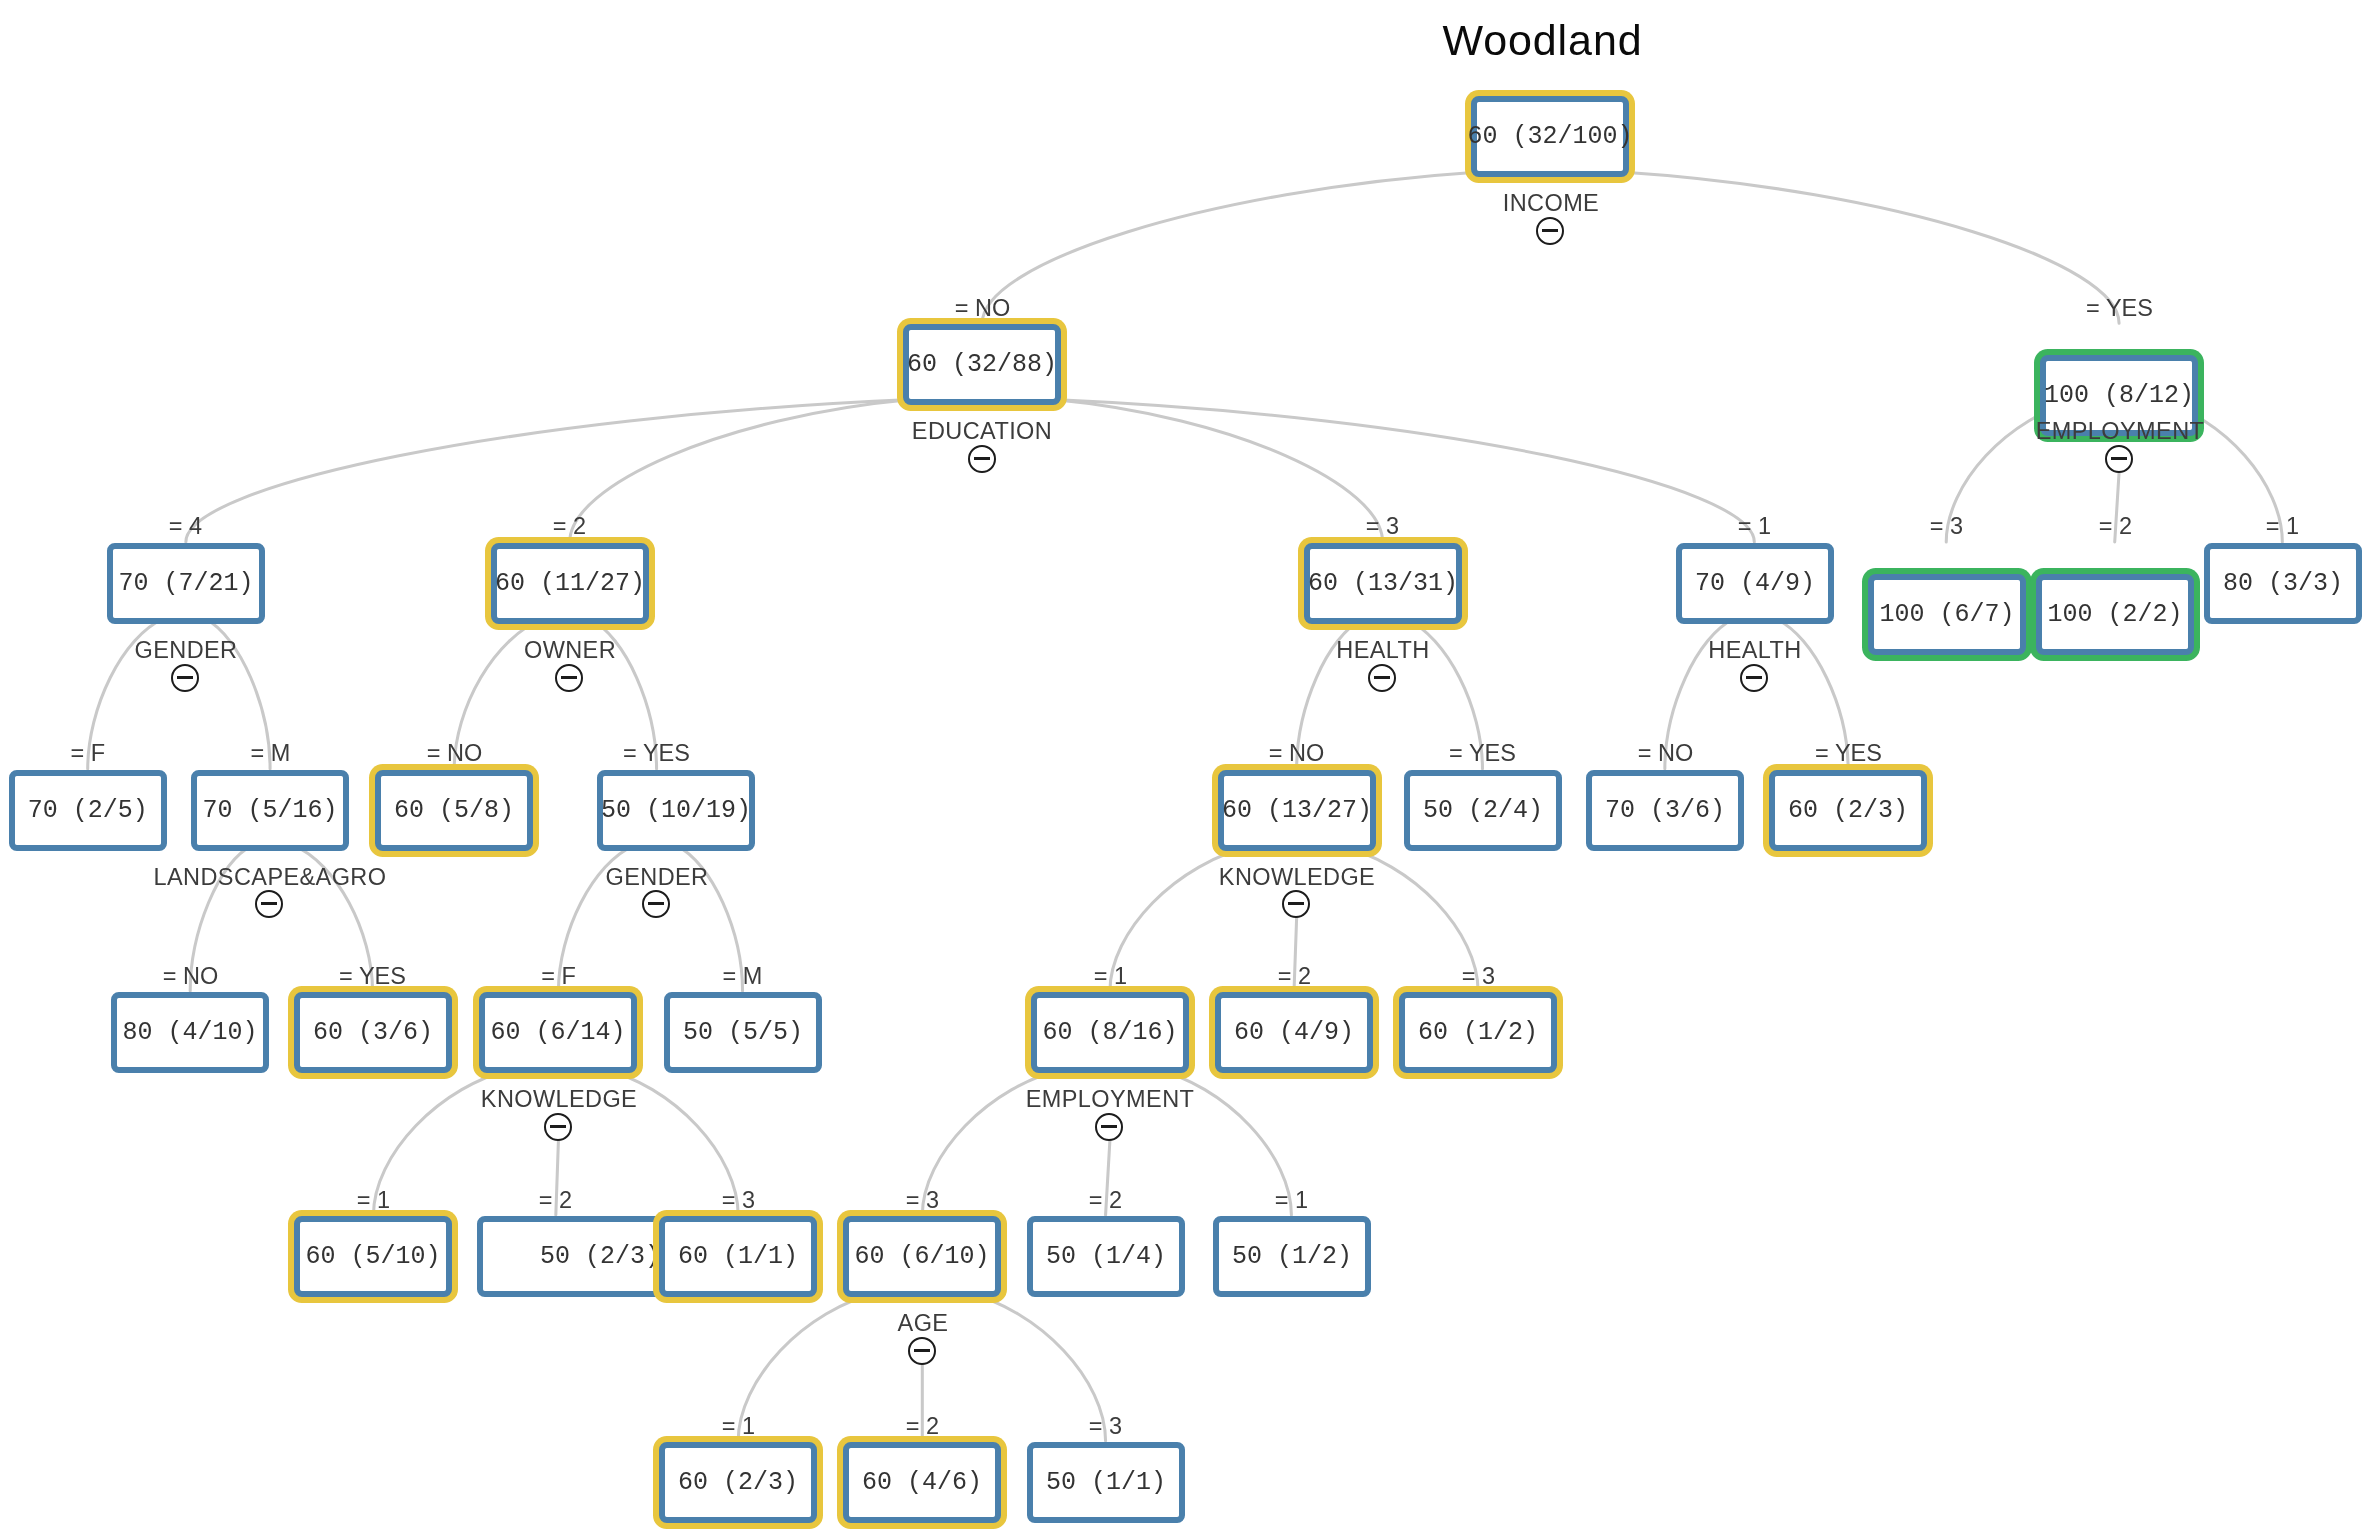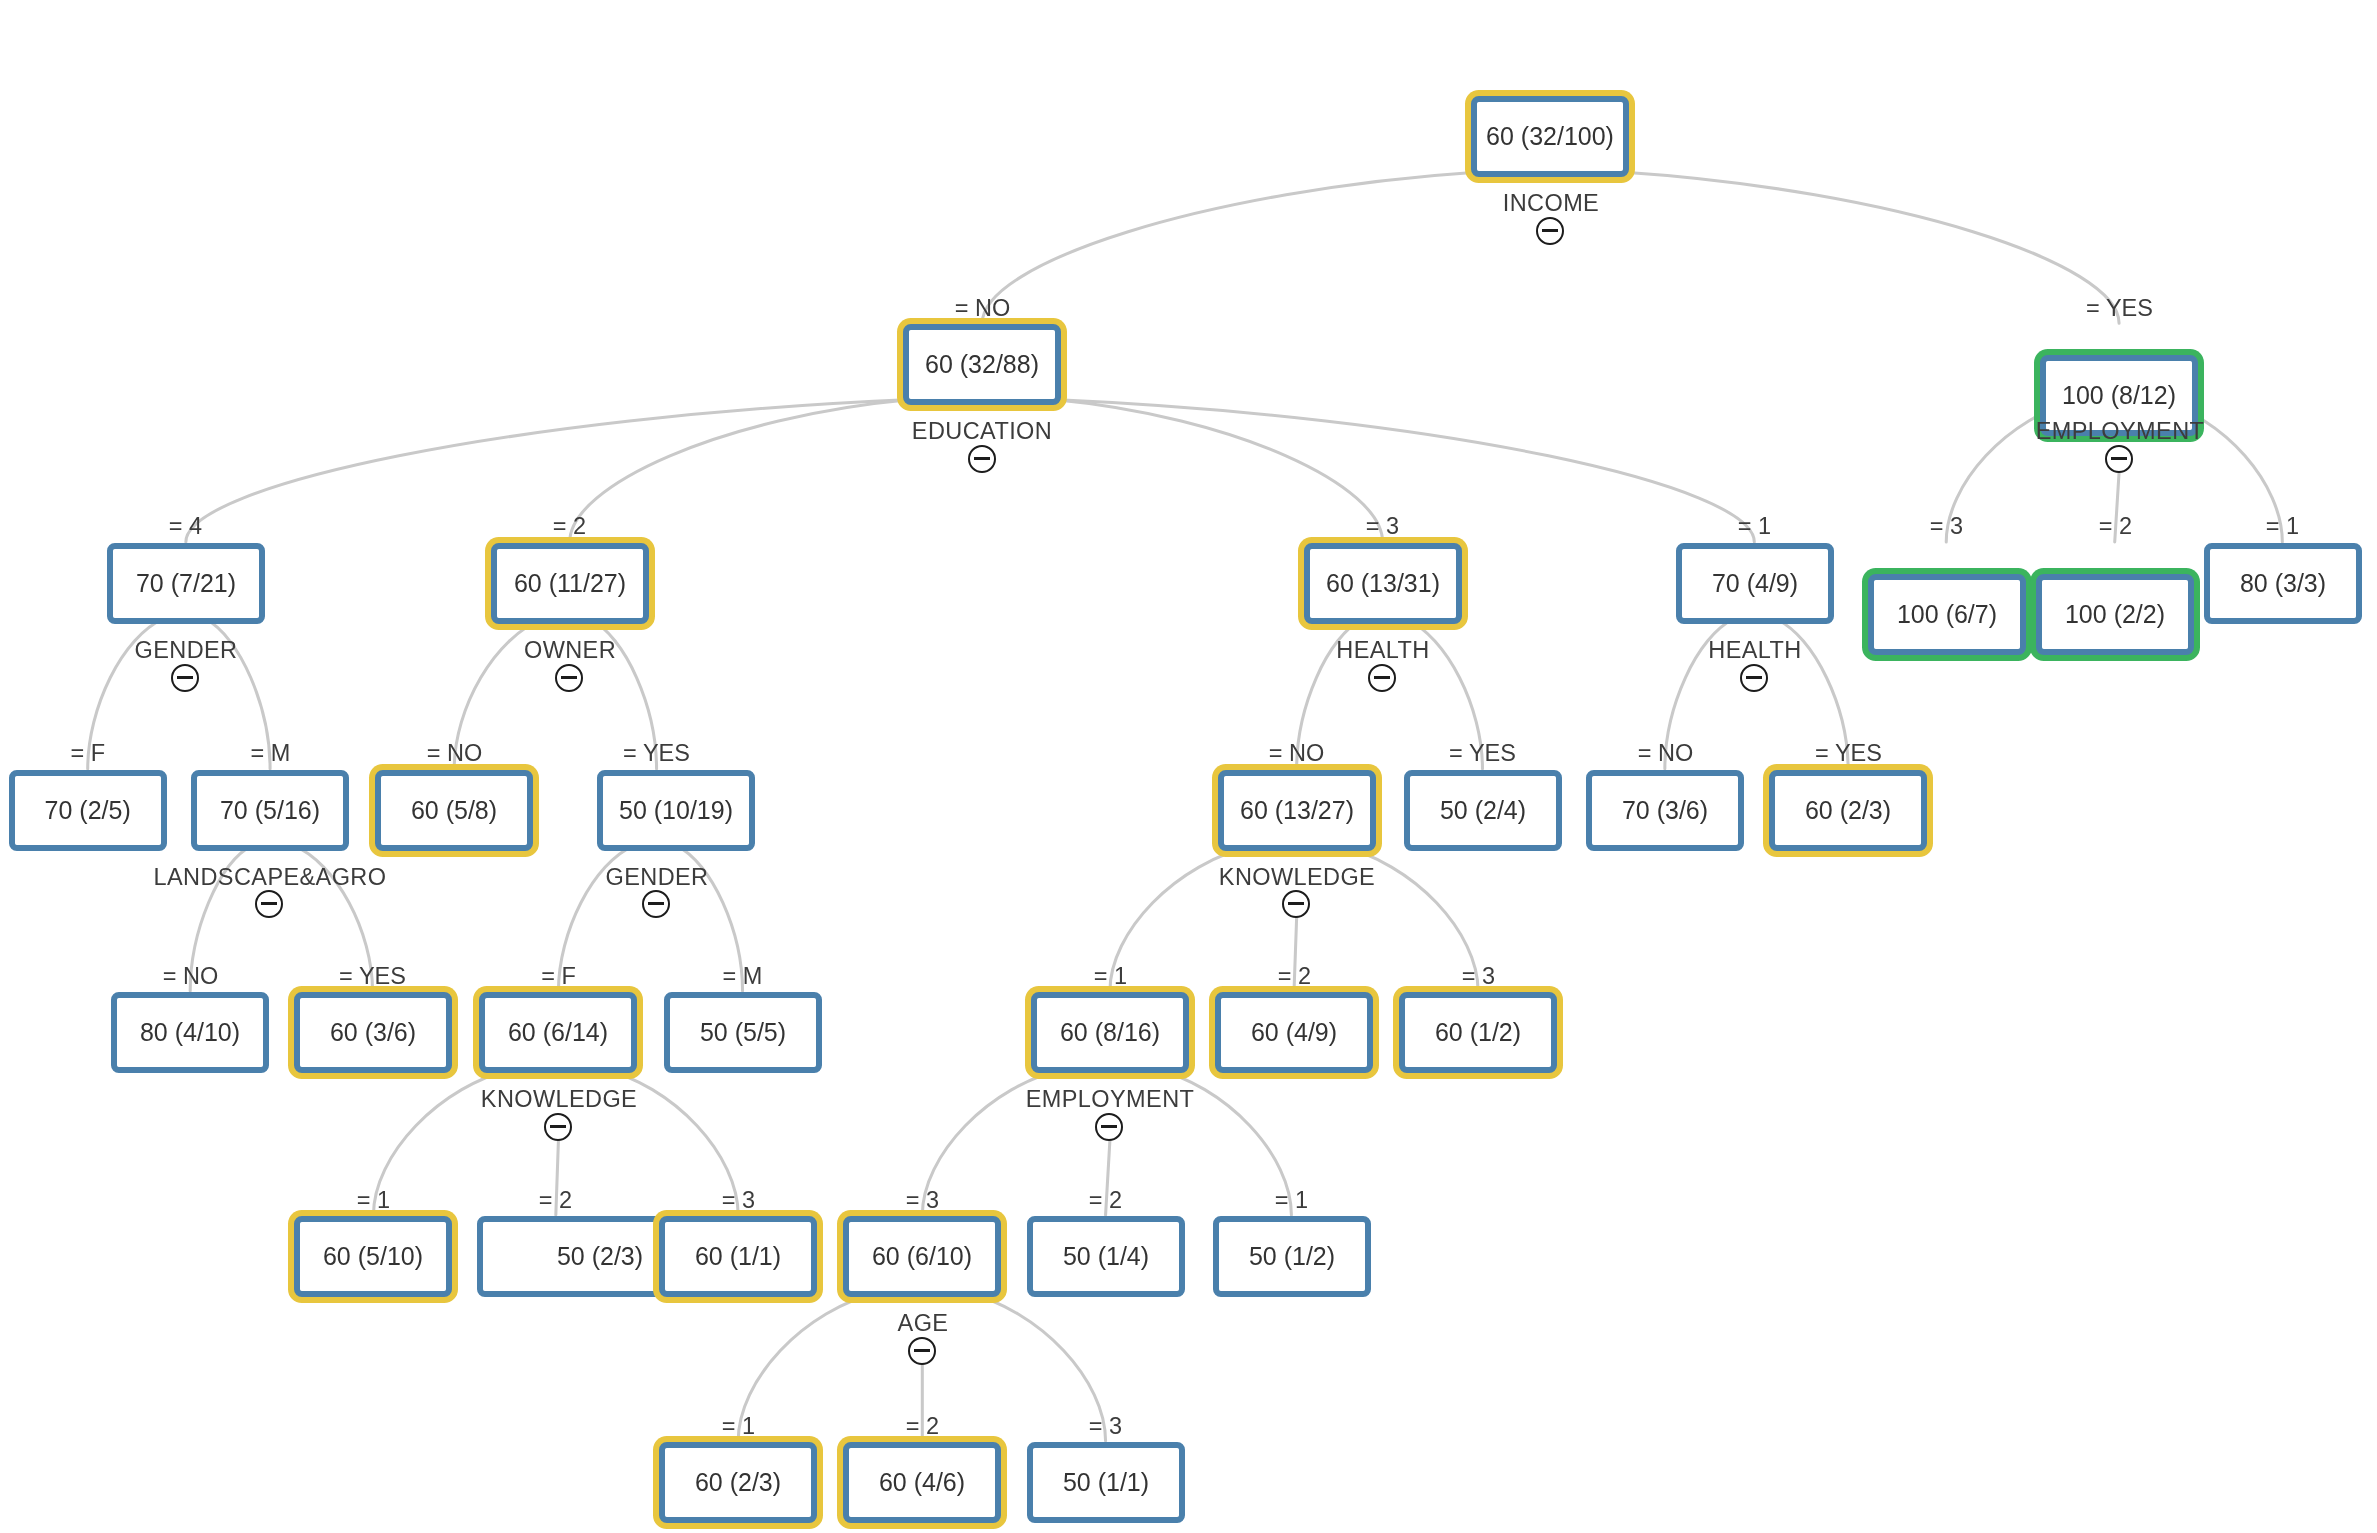--- a/index.html
+++ b/index.html
@@ -13,21 +13,21 @@
     font-size:43px;font-weight:500;color:#0a0a0a;letter-spacing:0.9px;
   }
   svg.edges{position:absolute;left:0;top:0;}
   .node{
     position:absolute;width:146px;height:69px;background:#ffffff;
     border:6px solid var(--blue);border-radius:7.8px;
     display:flex;align-items:center;justify-content:center;box-sizing:content-box;
   }
   .node.ring-yellow{box-shadow:0 0 0 6px var(--yellow);}
   .node.ring-green{box-shadow:0 0 0 6px var(--green);margin-top:31px;}
-  .node .val{font-size:25px;color:#333333;white-space:nowrap;}
+  .node .val{font-size:25px;color:#333333;white-space:nowrap;font-family:Liberation Mono, monospace;}
   .edge-label{
     position:absolute;width:191px;text-align:center;font-size:23.5px;line-height:29.5px;
     color:#3c3c3c;white-space:nowrap;
   }
   .split-label{
     position:absolute;width:278px;text-align:center;font-size:23.5px;line-height:29.5px;
     color:#3c3c3c;white-space:nowrap;letter-spacing:0.4px;
   }
   .collapse{
     position:absolute;width:24px;height:24px;border:2.6px solid #1c1c1c;border-radius:50%;
@@ -35,20 +35,21 @@
   }
   .collapse::after{
     content:"";position:absolute;left:4.3px;right:4.3px;top:50%;margin-top:-1.7px;height:2.6px;
     background:#1c1c1c;
   }
 </style>
 </head>
 <body>
 
 <div class="canvas">
+  <div class="title">Woodland</div>
 <svg width="2377" height="1533" viewBox="0 0 2737 1765" class="edges">
       <path d="M 1703 198 C 1388.4 218.88, 1131 302.4, 1131 372" fill="none" stroke="#c9c9c9" stroke-width="3.5" stroke-linecap="round"></path>
       <path d="M 1867 198 C 2182.15 218.88, 2440 302.4, 2440 372" fill="none" stroke="#c9c9c9" stroke-width="3.5" stroke-linecap="round"></path>
       <path d="M 1049 460 C 589.75 479.68, 214 558.4, 214 624" fill="none" stroke="#c9c9c9" stroke-width="3.5" stroke-linecap="round"></path>
       <path d="M 1049 460 C 832.85 479.68, 656 558.4, 656 624" fill="none" stroke="#c9c9c9" stroke-width="3.5" stroke-linecap="round"></path>
       <path d="M 1213 460 C 1421.45 479.68, 1592 558.4, 1592 624" fill="none" stroke="#c9c9c9" stroke-width="3.5" stroke-linecap="round"></path>
       <path d="M 1213 460 C 1656.85 479.68, 2020 558.4, 2020 624" fill="none" stroke="#c9c9c9" stroke-width="3.5" stroke-linecap="round"></path>
       <path d="M 2396.22 460 C 2310.8489999999997 479.68, 2241 558.4, 2241 624" fill="none" stroke="#c9c9c9" stroke-width="3.5" stroke-linecap="round"></path>
       <path d="M 2440 544 L 2435 624" fill="none" stroke="#c9c9c9" stroke-width="3.5" stroke-linecap="round"></path>
       <path d="M 2481.36 460 C 2562.012 479.68, 2628 558.4, 2628 624" fill="none" stroke="#c9c9c9" stroke-width="3.5" stroke-linecap="round"></path>

